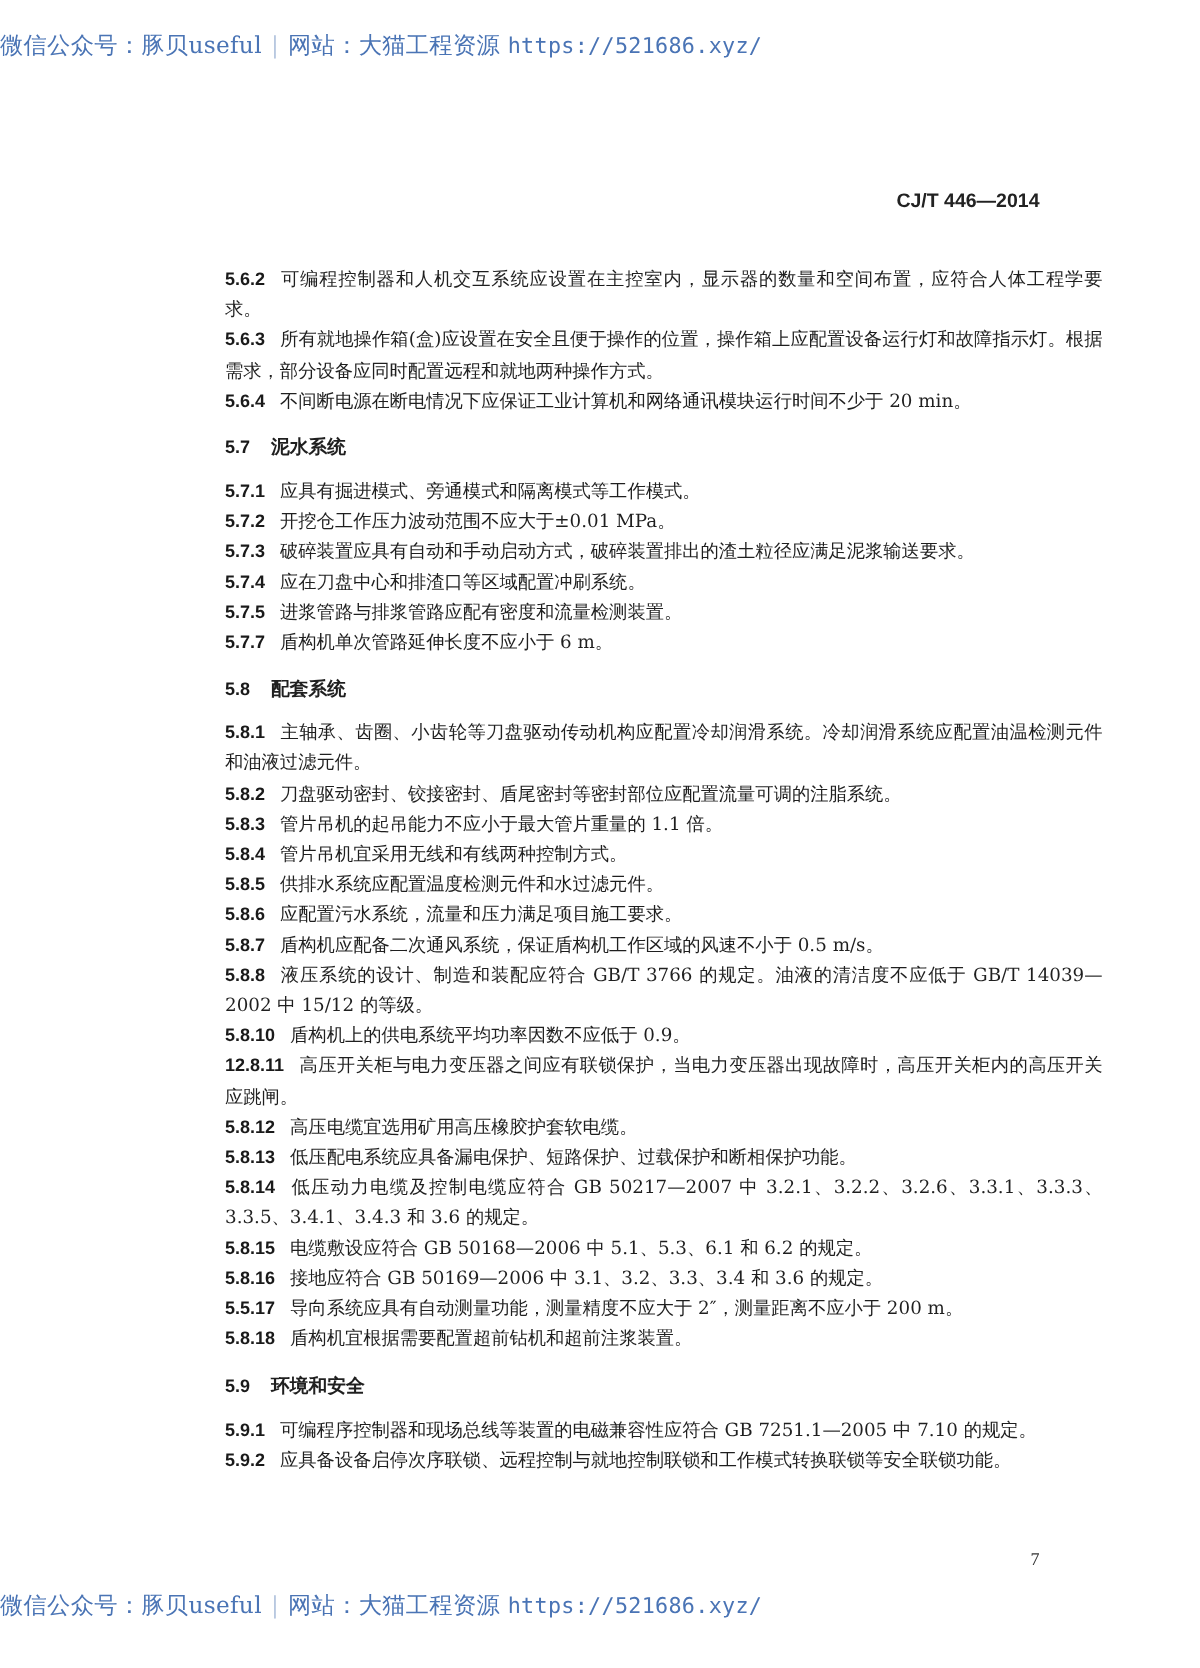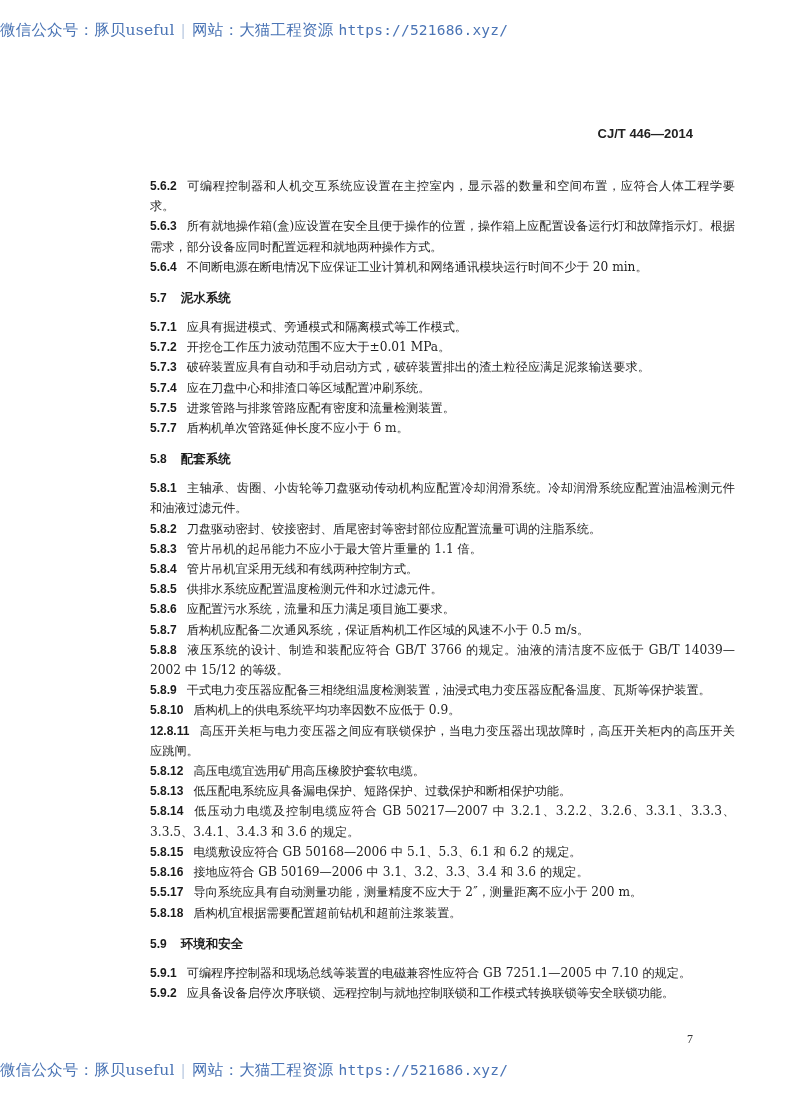--- a/index.html
+++ b/index.html
@@ -117,21 +117,20 @@
   <div class="section"><span class="num">5.8</span><span>配套系统</span></div>
   <div>
     <p class="clause"><span class="num">5.8.1</span><span>主轴承、齿圈、小齿轮等刀盘驱动传动机构应配置冷却润滑系统。冷却润滑系统应配置油温检测元件和油液过滤元件。</span></p>
     <p class="clause"><span class="num">5.8.2</span><span>刀盘驱动密封、铰接密封、盾尾密封等密封部位应配置流量可调的注脂系统。</span></p>
     <p class="clause"><span class="num">5.8.3</span><span>管片吊机的起吊能力不应小于最大管片重量的 1.1 倍。</span></p>
     <p class="clause"><span class="num">5.8.4</span><span>管片吊机宜采用无线和有线两种控制方式。</span></p>
     <p class="clause"><span class="num">5.8.5</span><span>供排水系统应配置温度检测元件和水过滤元件。</span></p>
     <p class="clause"><span class="num">5.8.6</span><span>应配置污水系统，流量和压力满足项目施工要求。</span></p>
     <p class="clause"><span class="num">5.8.7</span><span>盾构机应配备二次通风系统，保证盾构机工作区域的风速不小于 0.5 m/s。</span></p>
     <p class="clause"><span class="num">5.8.8</span><span>液压系统的设计、制造和装配应符合 GB/T 3766 的规定。油液的清洁度不应低于 GB/T 14039—2002 中 15/12 的等级。</span></p>
-    <p class="clause"><span class="num">5.8.9</span><span>干式电力变压器应配备三相绕组温度检测装置，油浸式电力变压器应配备温度、瓦斯等保护装置。</span></p>
     <p class="clause"><span class="num">5.8.10</span><span>盾构机上的供电系统平均功率因数不应低于 0.9。</span></p>
     <p class="clause"><span class="num">12.8.11</span><span>高压开关柜与电力变压器之间应有联锁保护，当电力变压器出现故障时，高压开关柜内的高压开关应跳闸。</span></p>
     <p class="clause"><span class="num">5.8.12</span><span>高压电缆宜选用矿用高压橡胶护套软电缆。</span></p>
     <p class="clause"><span class="num">5.8.13</span><span>低压配电系统应具备漏电保护、短路保护、过载保护和断相保护功能。</span></p>
     <p class="clause"><span class="num">5.8.14</span><span>低压动力电缆及控制电缆应符合 GB 50217—2007 中 3.2.1、3.2.2、3.2.6、3.3.1、3.3.3、3.3.5、3.4.1、3.4.3 和 3.6 的规定。</span></p>
     <p class="clause"><span class="num">5.8.15</span><span>电缆敷设应符合 GB 50168—2006 中 5.1、5.3、6.1 和 6.2 的规定。</span></p>
     <p class="clause"><span class="num">5.8.16</span><span>接地应符合 GB 50169—2006 中 3.1、3.2、3.3、3.4 和 3.6 的规定。</span></p>
     <p class="clause"><span class="num">5.5.17</span><span>导向系统应具有自动测量功能，测量精度不应大于 2″，测量距离不应小于 200 m。</span></p>
     <p class="clause"><span class="num">5.8.18</span><span>盾构机宜根据需要配置超前钻机和超前注浆装置。</span></p>
   </div>

